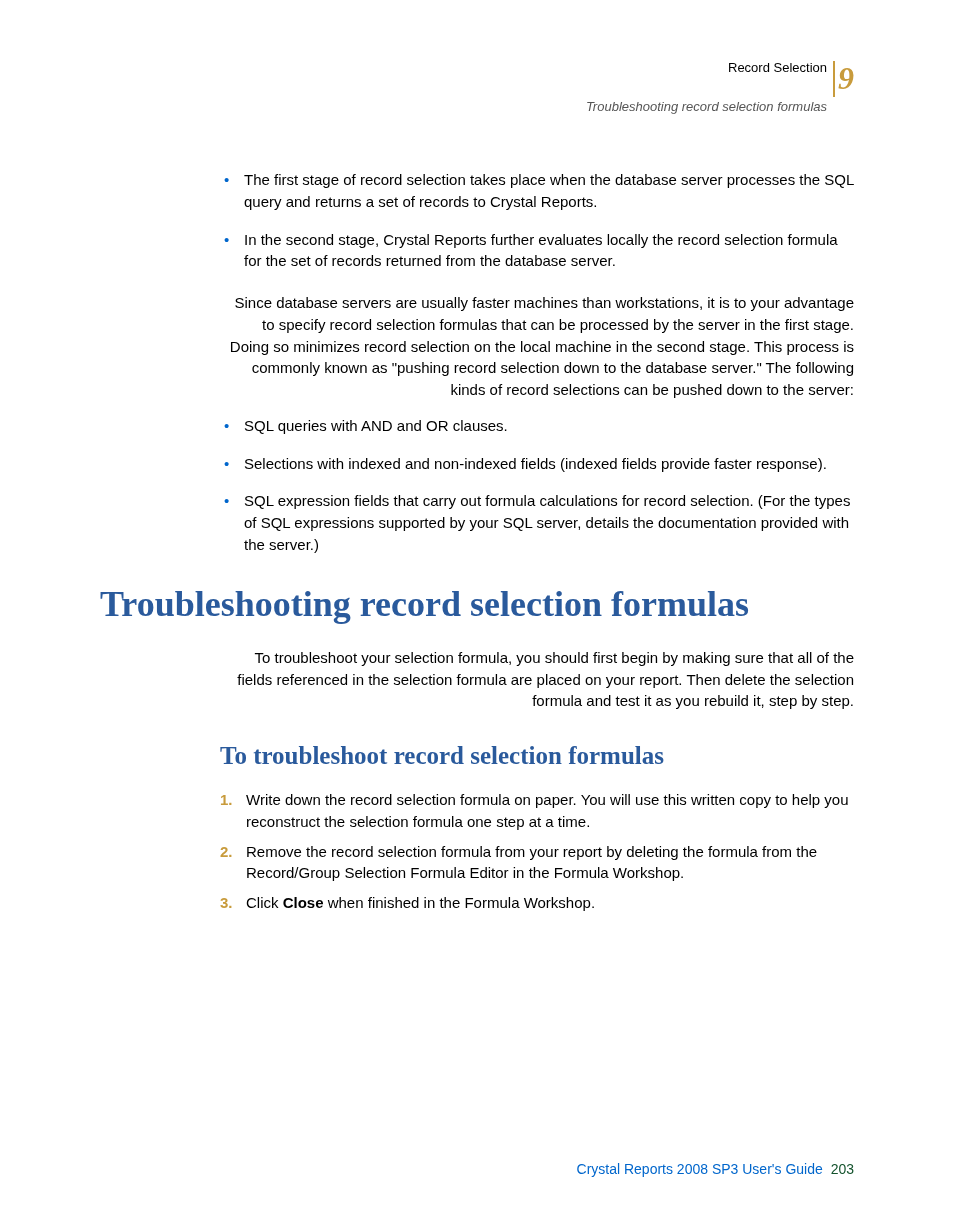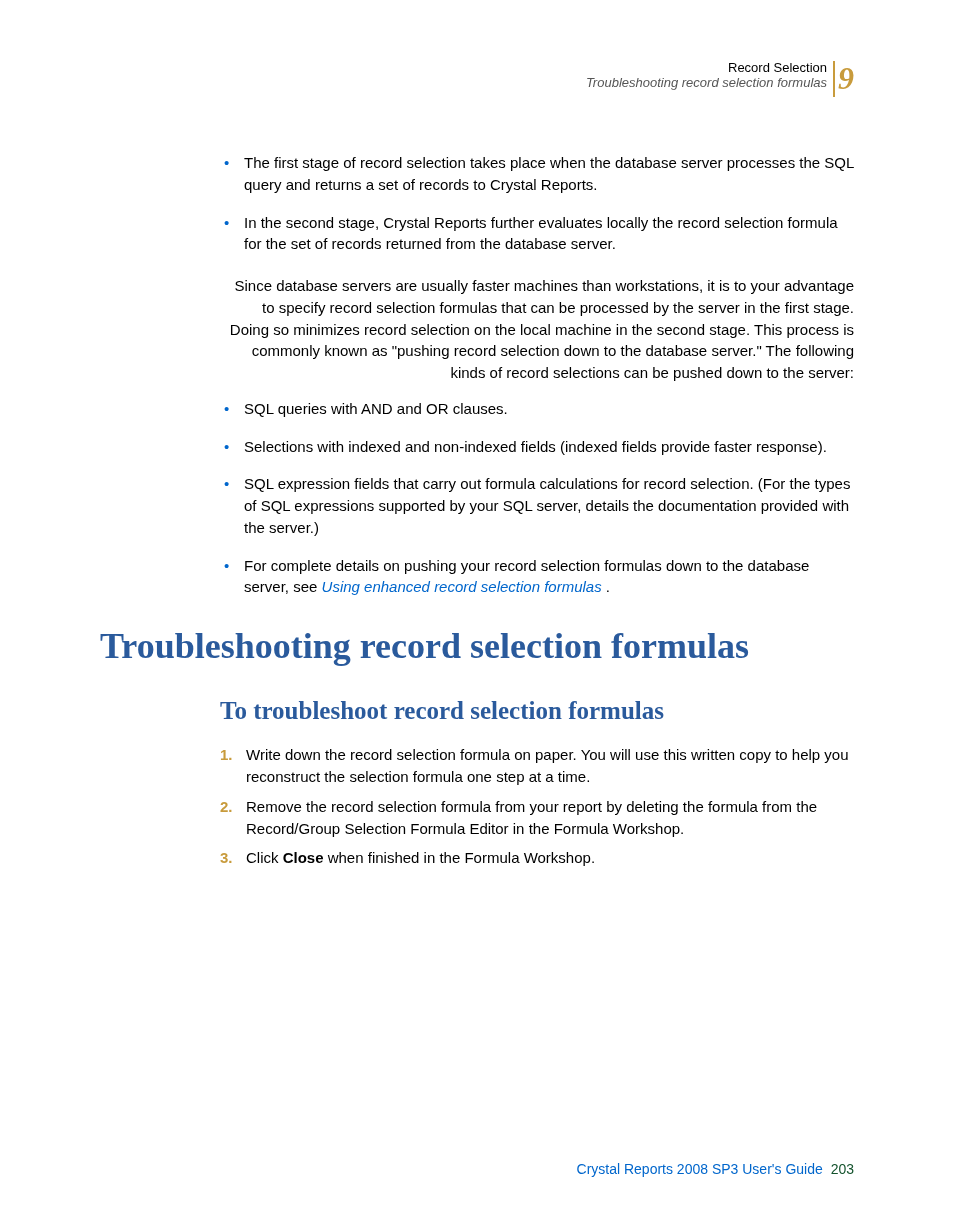--- a/index.html
+++ b/index.html
@@ -19,20 +19,21 @@
     margin-bottom: 55px;
     display: flex;
     justify-content: flex-end;
     align-items: flex-start;
   }
   .header-text {
     display: flex;
     flex-direction: column;
     align-items: flex-end;
     margin-right: 6px;
+    gap: 24px;
   }
   .header-title {
     font-size: 13px;
     color: #000;
   }
   .header-sub {
     font-size: 13px;
     font-style: italic;
     color: #555;
   }
@@ -160,29 +161,27 @@
       <li>The first stage of record selection takes place when the database server processes the SQL query and returns a set of records to Crystal Reports.</li>
       <li>In the second stage, Crystal Reports further evaluates locally the record selection formula for the set of records returned from the database server.</li>
     </ul>
 
     <p class="para">Since database servers are usually faster machines than workstations, it is to your advantage to specify record selection formulas that can be processed by the server in the first stage. Doing so minimizes record selection on the local machine in the second stage. This process is commonly known as "pushing record selection down to the database server." The following kinds of record selections can be pushed down to the server:</p>
 
     <ul class="bullets">
       <li>SQL queries with AND and OR clauses.</li>
       <li>Selections with indexed and non-indexed fields (indexed fields provide faster response).</li>
       <li>SQL expression fields that carry out formula calculations for record selection. (For the types of SQL expressions supported by your SQL server, details the documentation provided with the server.)</li>
-      <li>
-        <span>For complete details on pushing your record selection formulas down to the database server, see </span><span class="link">Using enhanced record selection formulas</span><span> .</span>
-      </li>
     </ul>
   </div>
 
   <h1 class="h1 h1-block">Troubleshooting record selection formulas</h1>
 
   <div class="content">
+    <p class="para">To troubleshoot your selection formula, you should first begin by making sure that all of the fields referenced in the selection formula are placed on your report. Then delete the selection formula and test it as you rebuild it, step by step.</p>
 
     <h2 class="h2">To troubleshoot record selection formulas</h2>
 
     <ol class="steps">
       <li>
         <span class="num">1.</span>
         <span>Write down the record selection formula on paper. You will use this written copy to help you reconstruct the selection formula one step at a time.</span>
       </li>
       <li>
         <span class="num">2.</span>

